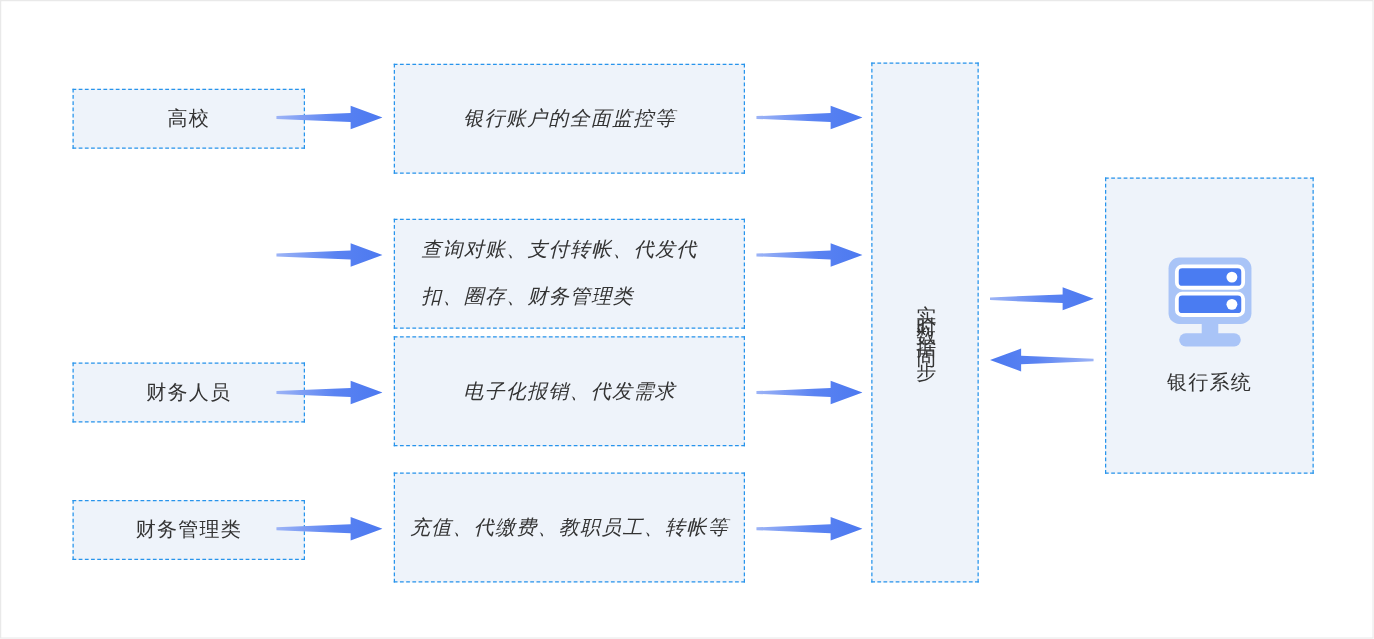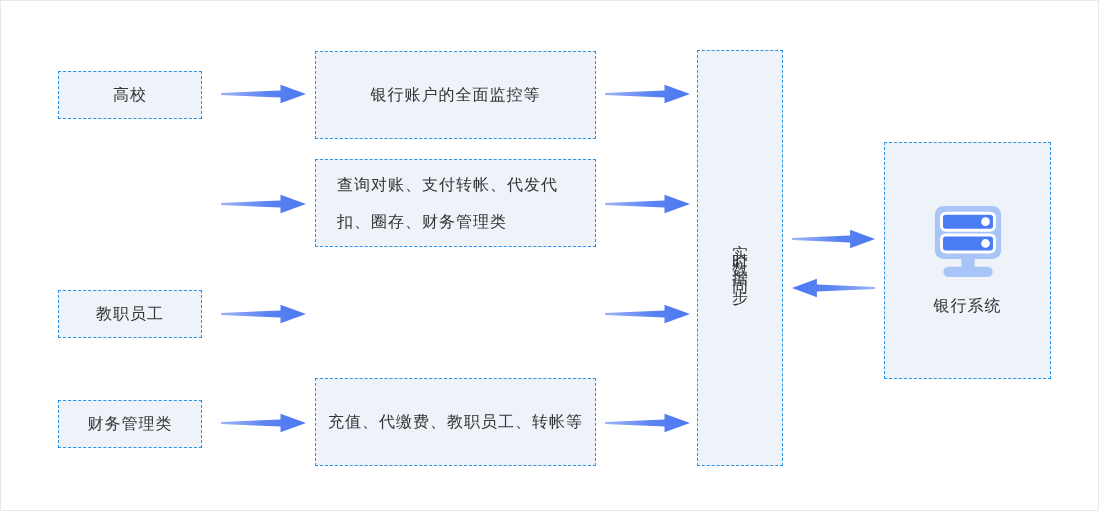--- a/index.html
+++ b/index.html
@@ -18,25 +18,25 @@
     border:1px solid #e9e9e9;overflow:hidden;
   }
   .dbox{
     position:absolute;box-sizing:border-box;
     border:1px dashed var(--border-blue);
     background:var(--fill-blue);
     display:flex;align-items:center;justify-content:center;
     font-size:16px;color:var(--text-dark);
     letter-spacing:1px;
   }
-  .left-box{left:57px;width:144px;height:48px;}
-  .mid-box{left:314px;width:281px;height:88px;text-align:center;}
+  .left-box{left:57px;width:186px;height:48px;}
+  .mid-box{left:314px;width:281px;height:88px;text-align:center;font-style:italic;}
   .mid-box.two-line{
     justify-content:flex-start;text-align:left;
-    padding:0 16px 0 21px;line-height:37px;
+    padding:0 16px 0 21px;line-height:37px;margin-top:16px;
   }
   .sync-box{
     left:696px;top:49px;width:86px;height:416px;
   }
   .sync-text{
     writing-mode:vertical-lr;text-orientation:upright;
     letter-spacing:9px;font-size:16px;line-height:1;
   }
   .bank-box{
     left:883px;top:141px;width:167px;height:237px;
@@ -58,21 +58,21 @@
         <stop offset="0.55" stop-color="#5a83f2"></stop>
         <stop offset="1" stop-color="#4c79f0"></stop>
       </linearGradient>
     </defs>
   </svg>
 
   <div class="dbox left-box" style="top:70px">
       <span>高校</span>
     </div>
   <div class="dbox left-box" style="top:289px">
-      <span>教职员工</span>
+      <span>财务人员</span>
     </div>
   <div class="dbox left-box" style="top:399px">
       <span>财务管理类</span>
     </div>
 
   <svg class="arrow" style="left:220px;top:78px" width="85" height="30" viewBox="0 0 100 30">
       <polygon points="0,13.7 70,10.8 70,4 100,15 70,26 70,19.2 0,16.3" fill="url(#agrad)"></polygon>
     </svg>
   <svg class="arrow" style="left:220px;top:188px" width="85" height="30" viewBox="0 0 100 30">
       <polygon points="0,13.7 70,10.8 70,4 100,15 70,26 70,19.2 0,16.3" fill="url(#agrad)"></polygon>
@@ -82,20 +82,23 @@
     </svg>
   <svg class="arrow" style="left:220px;top:407px" width="85" height="30" viewBox="0 0 100 30">
       <polygon points="0,13.7 70,10.8 70,4 100,15 70,26 70,19.2 0,16.3" fill="url(#agrad)"></polygon>
     </svg>
 
   <div class="dbox mid-box" style="top:50px">
       <span>银行账户的全面监控等</span>
     </div>
   <div class="dbox mid-box two-line" style="top:158px">
       <span>查询对账、支付转帐、代发代扣、圈存、财务管理类</span>
+    </div>
+  <div class="dbox mid-box" style="top:268px">
+      <span>电子化报销、代发需求</span>
     </div>
   <div class="dbox mid-box" style="top:377px">
       <span>充值、代缴费、教职员工、转帐等</span>
     </div>
 
   <svg class="arrow" style="left:604px;top:78px" width="85" height="30" viewBox="0 0 100 30">
       <polygon points="0,13.7 70,10.8 70,4 100,15 70,26 70,19.2 0,16.3" fill="url(#agrad)"></polygon>
     </svg>
   <svg class="arrow" style="left:604px;top:188px" width="85" height="30" viewBox="0 0 100 30">
       <polygon points="0,13.7 70,10.8 70,4 100,15 70,26 70,19.2 0,16.3" fill="url(#agrad)"></polygon>

